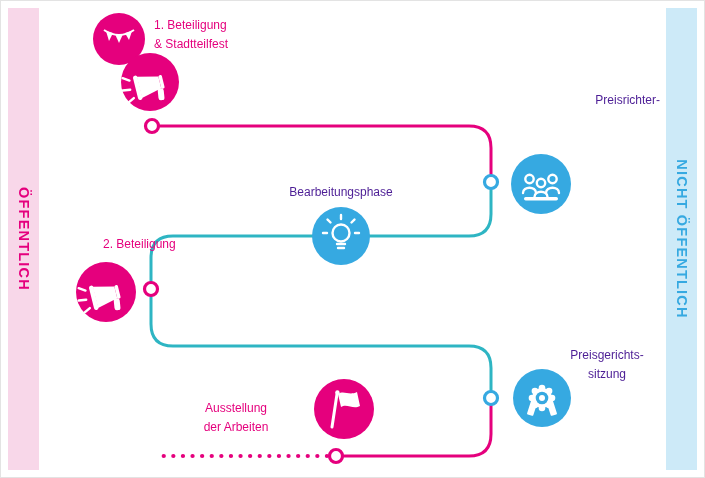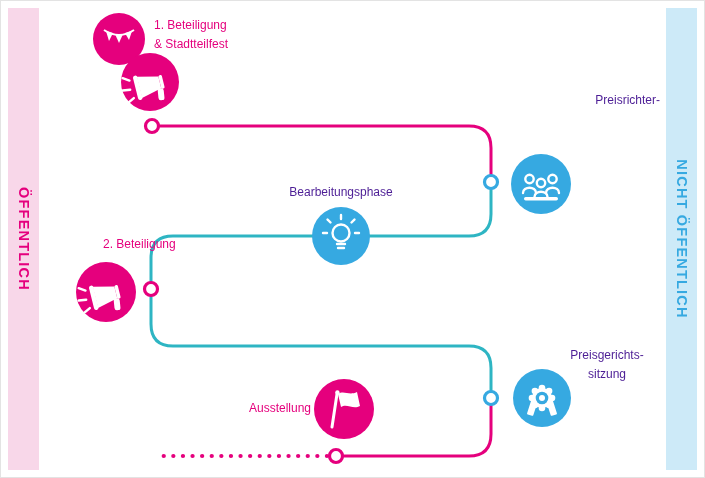--- a/index.html
+++ b/index.html
@@ -155,17 +155,18 @@
 
   <div class="label blue t-center" style="left:240px; top:182px; width:200px;">Bearbeitungsphase</div>
 
   <div class="label pink" style="left:54px; top:234px; width:140px;margin-left:48px;">2. Beteiligung</div>
 
   <div class="label blue t-center" style="left:546px; top:345px; width:120px;">
     <div>Preisgerichts-</div>
     <div>sitzung</div>
   </div>
 
-  <div class="label pink t-right" style="left:160px; top:398px; width:150px;">
+  <div class="label pink t-right" style="left:160px; top:398px; width:150px;text-align:center;">
     <div>Ausstellung</div>
+    <div>der Arbeiten</div>
   </div>
 
 </div>
 
 </body></html>

